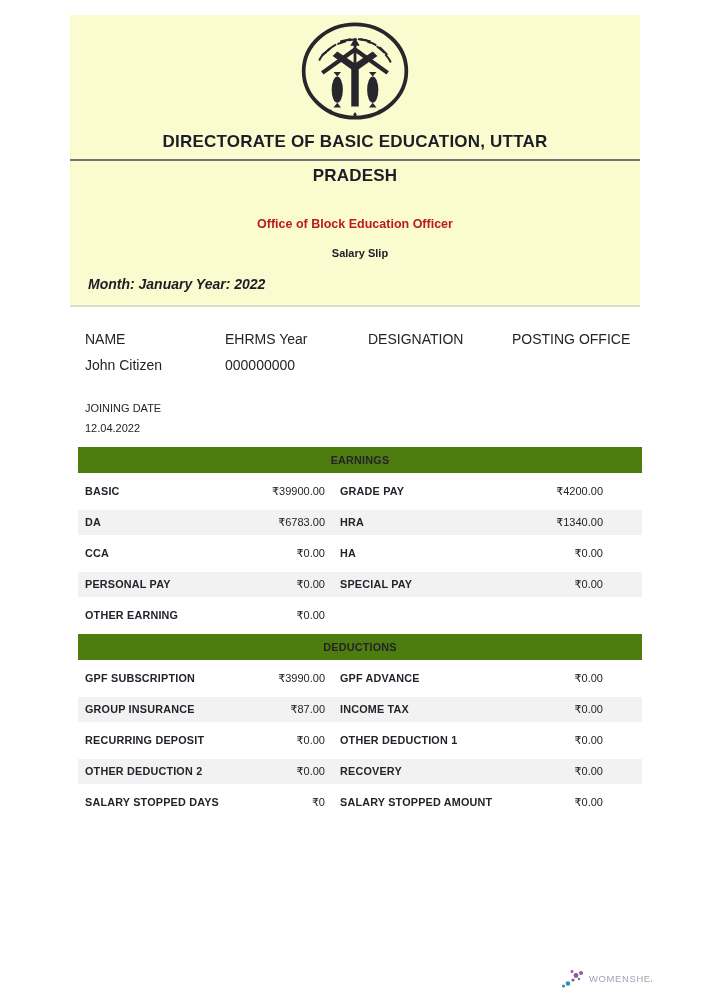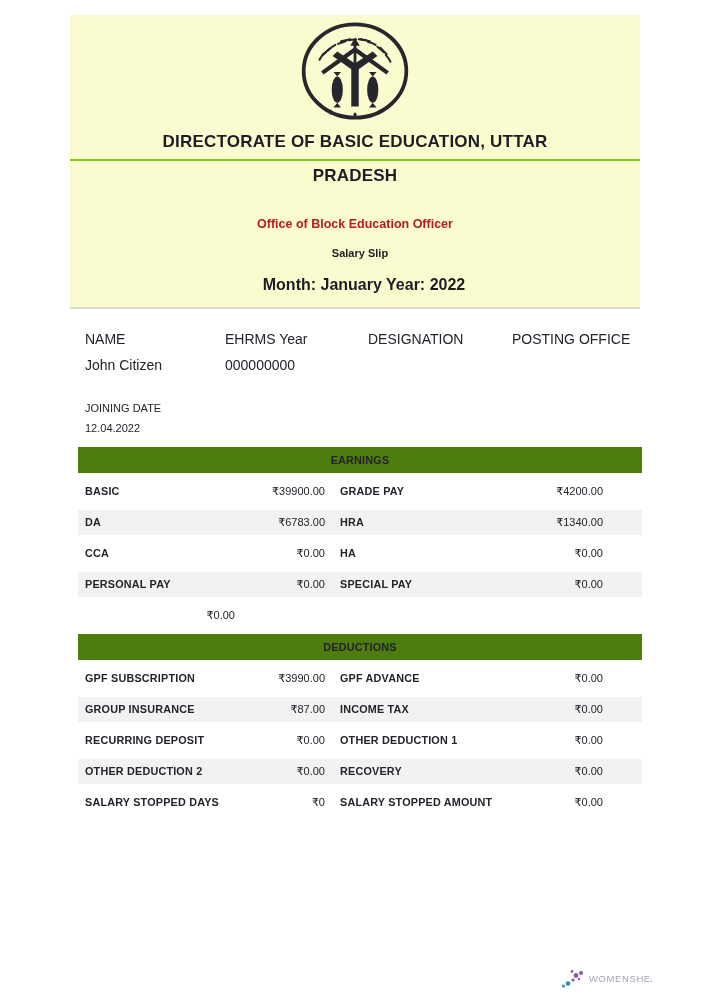--- a/index.html
+++ b/index.html
@@ -9,24 +9,24 @@
   }
   .right-edge{position:absolute;left:712px;top:0;width:2px;height:1000px;background:#d4d4d4;}
 
   
   .header-block{
     position:absolute;left:70px;top:15px;width:570px;
     background:#fbfbd0;border-bottom:2px solid #dddcc8;
   }
   .logo-row{height:114px;display:flex;justify-content:center;align-items:flex-start;padding-top:5px;box-sizing:border-box;}
   .title-l1{font-size:17px;font-weight:bold;text-align:center;letter-spacing:.2px;padding:3px 0 7px;color:#1d1d26;}
-  .title-l2{font-size:17px;font-weight:bold;text-align:center;letter-spacing:.2px;border-top:2px solid #84cc16;padding:5px 0 9px;color:#1d1d26;}
+  .title-l2{font-size:17px;font-weight:bold;text-align:center;letter-spacing:.2px;border-top:2px solid #737373;padding:5px 0 9px;color:#1d1d26;}
   .office-line{font-size:12.5px;font-weight:bold;text-align:center;margin-top:22px;color:#b91c1c;}
   .slip-line{font-size:11px;font-weight:bold;text-align:center;margin-top:16px;color:#1d1d26;padding-left:10px;}
-  .month-line{font-size:16px;font-weight:bold;text-align:center;padding:17px 0 13px 18px;color:#1d1d26;}
+  .month-line{font-size:14px;font-weight:bold;text-align:left;padding:17px 0 13px 18px;color:#1d1d26;font-style:italic;}
 
   
   .content{position:absolute;left:78px;top:303px;width:564px;}
   .info-grid{display:grid;grid-template-columns:140px 143px 144px 1fr;padding-left:7px;font-size:14px;}
   .info-labels{margin-top:28px;}
   .info-values{margin-top:10px;}
   .joining-label{margin-top:29px;padding-left:7px;font-size:11px;}
   .joining-value{margin-top:8px;padding-left:7px;font-size:11px;}
 
   .section-head{
@@ -143,20 +143,21 @@
             <span class="l l2">HA</span>
             <span class="v">₹0.00</span>
           </div>
           <div class="trow alt">
             <span class="l">PERSONAL PAY</span>
             <span class="v">₹0.00</span>
             <span class="l l2">SPECIAL PAY</span>
             <span class="v">₹0.00</span>
           </div>
           <div class="trow">
+            <span class="l">OTHER EARNING</span>
             <span class="v">₹0.00</span>
             <span class="l l2"></span>
             <span class="v"></span>
           </div>
         </div>
     </div>
 
     <div>
       <div class="section-head">DEDUCTIONS</div>
       <div id="deductions-rows">

